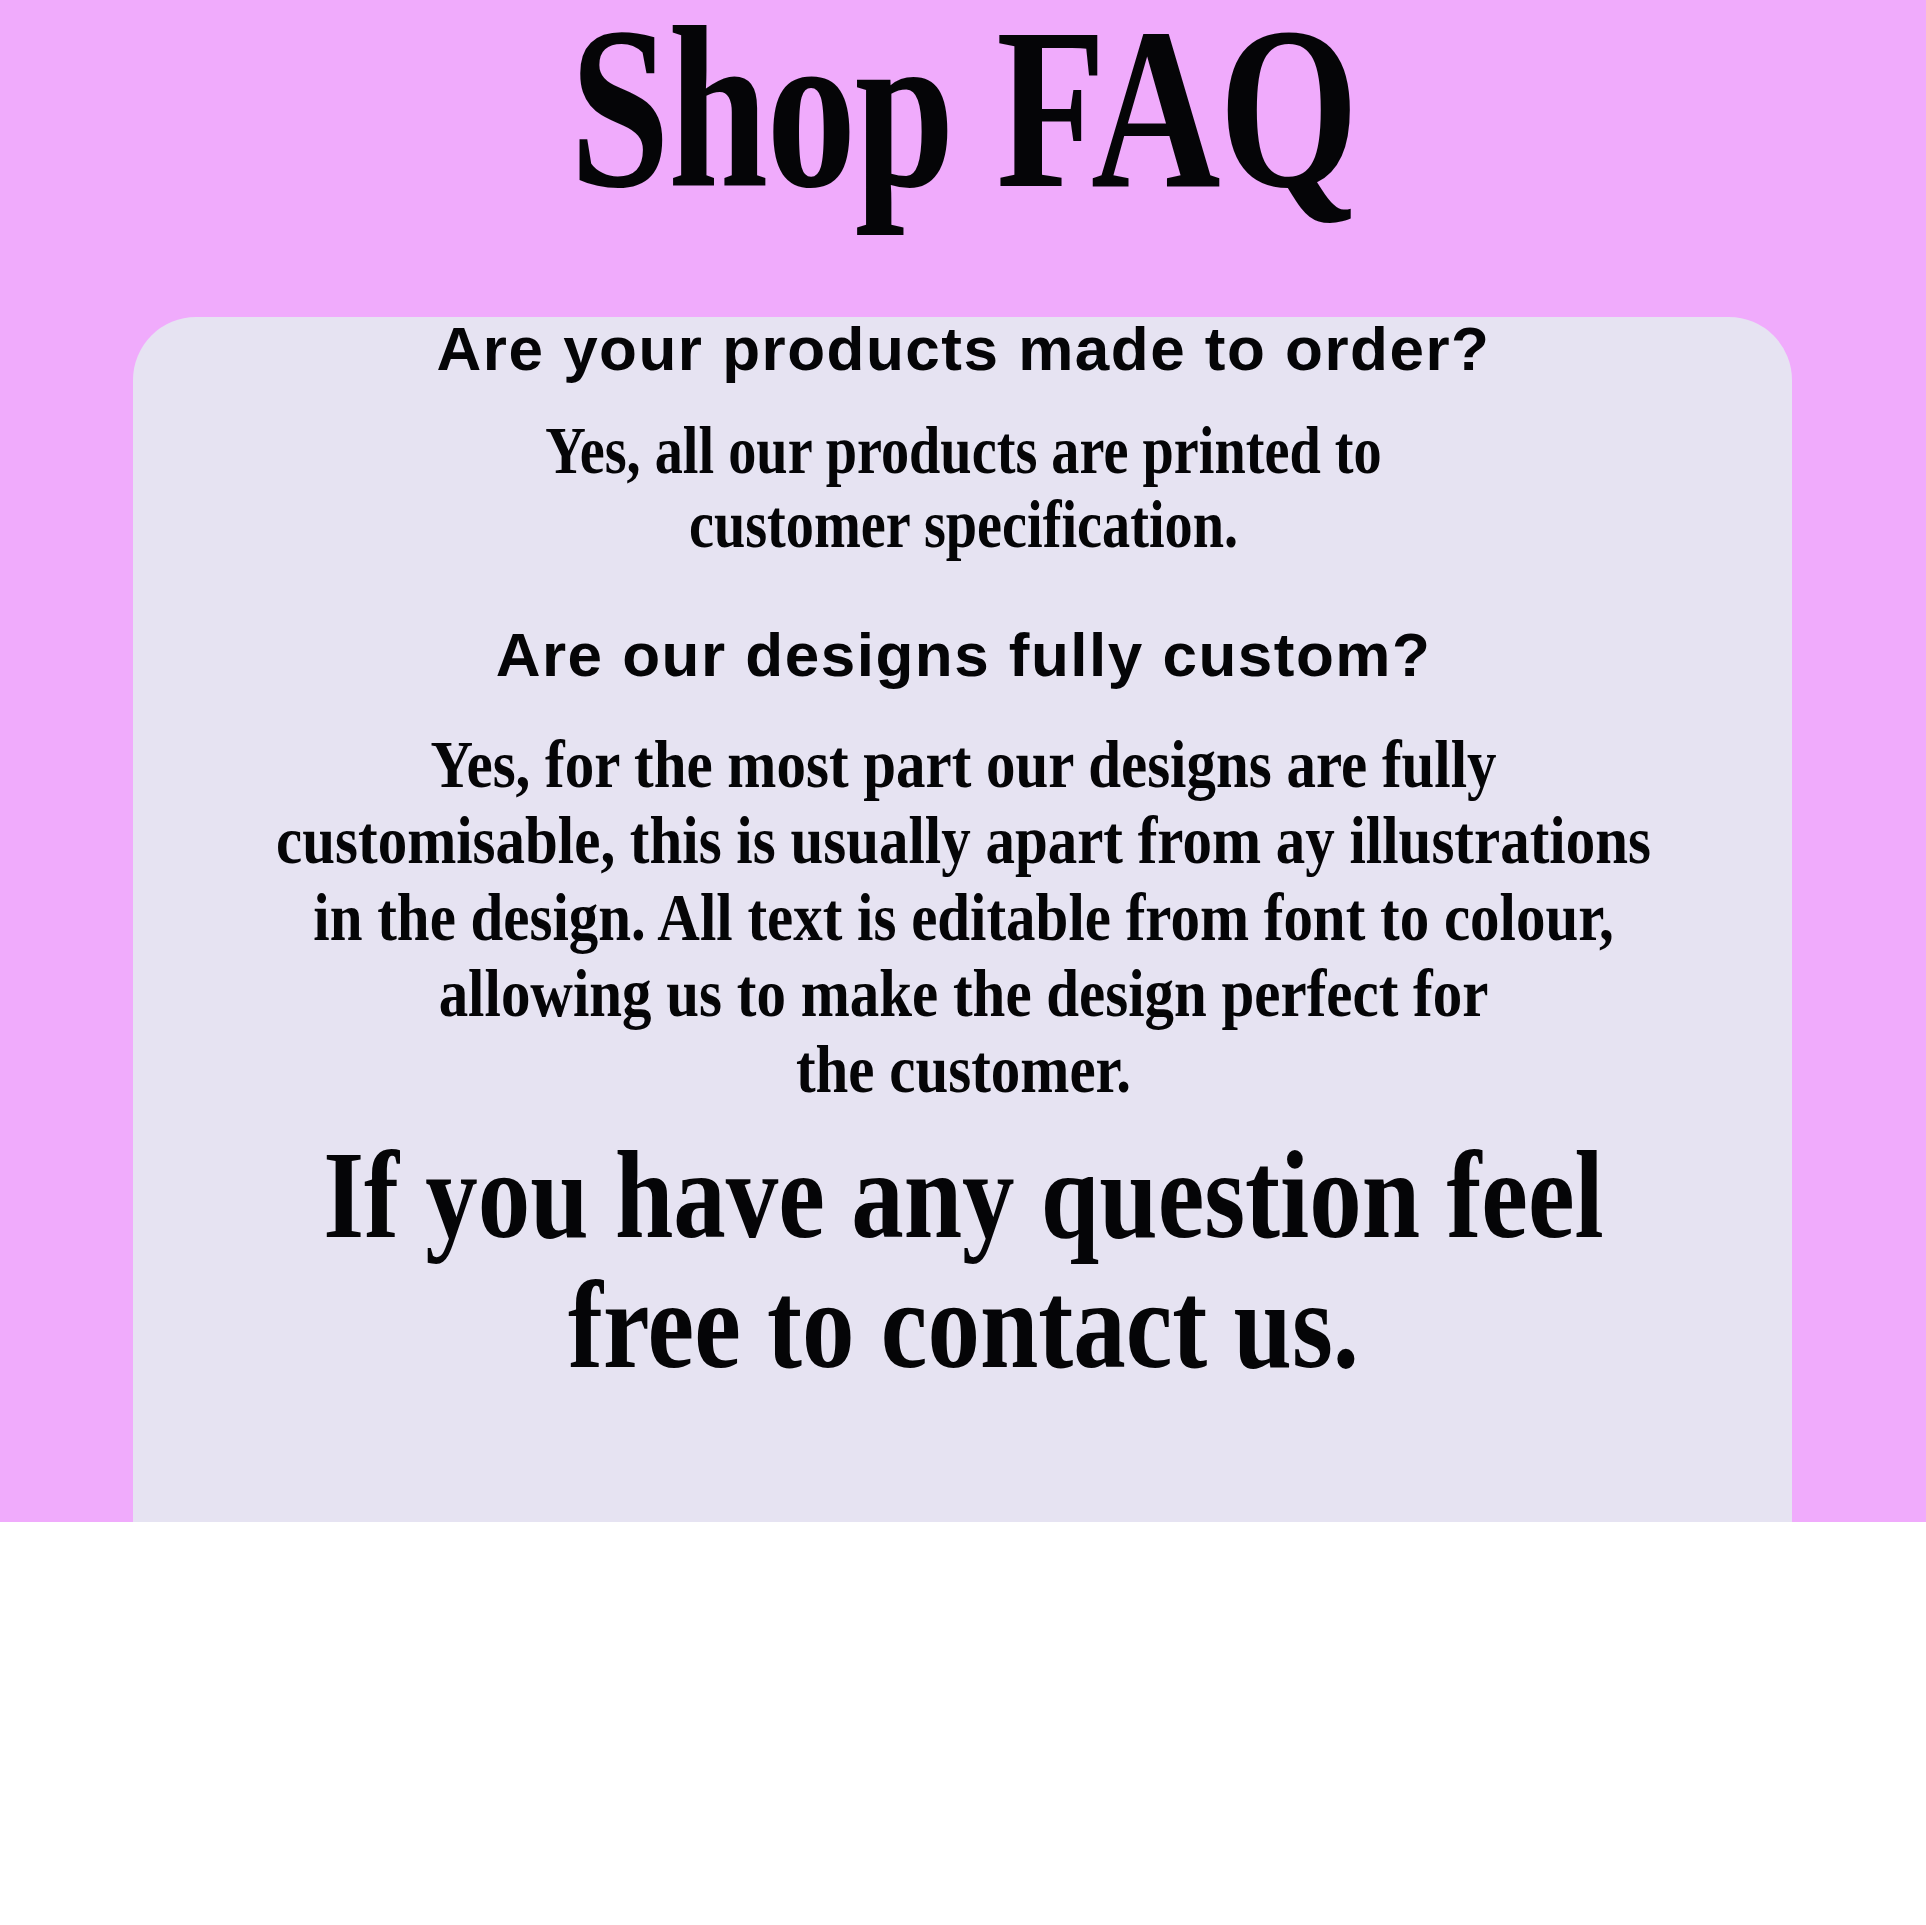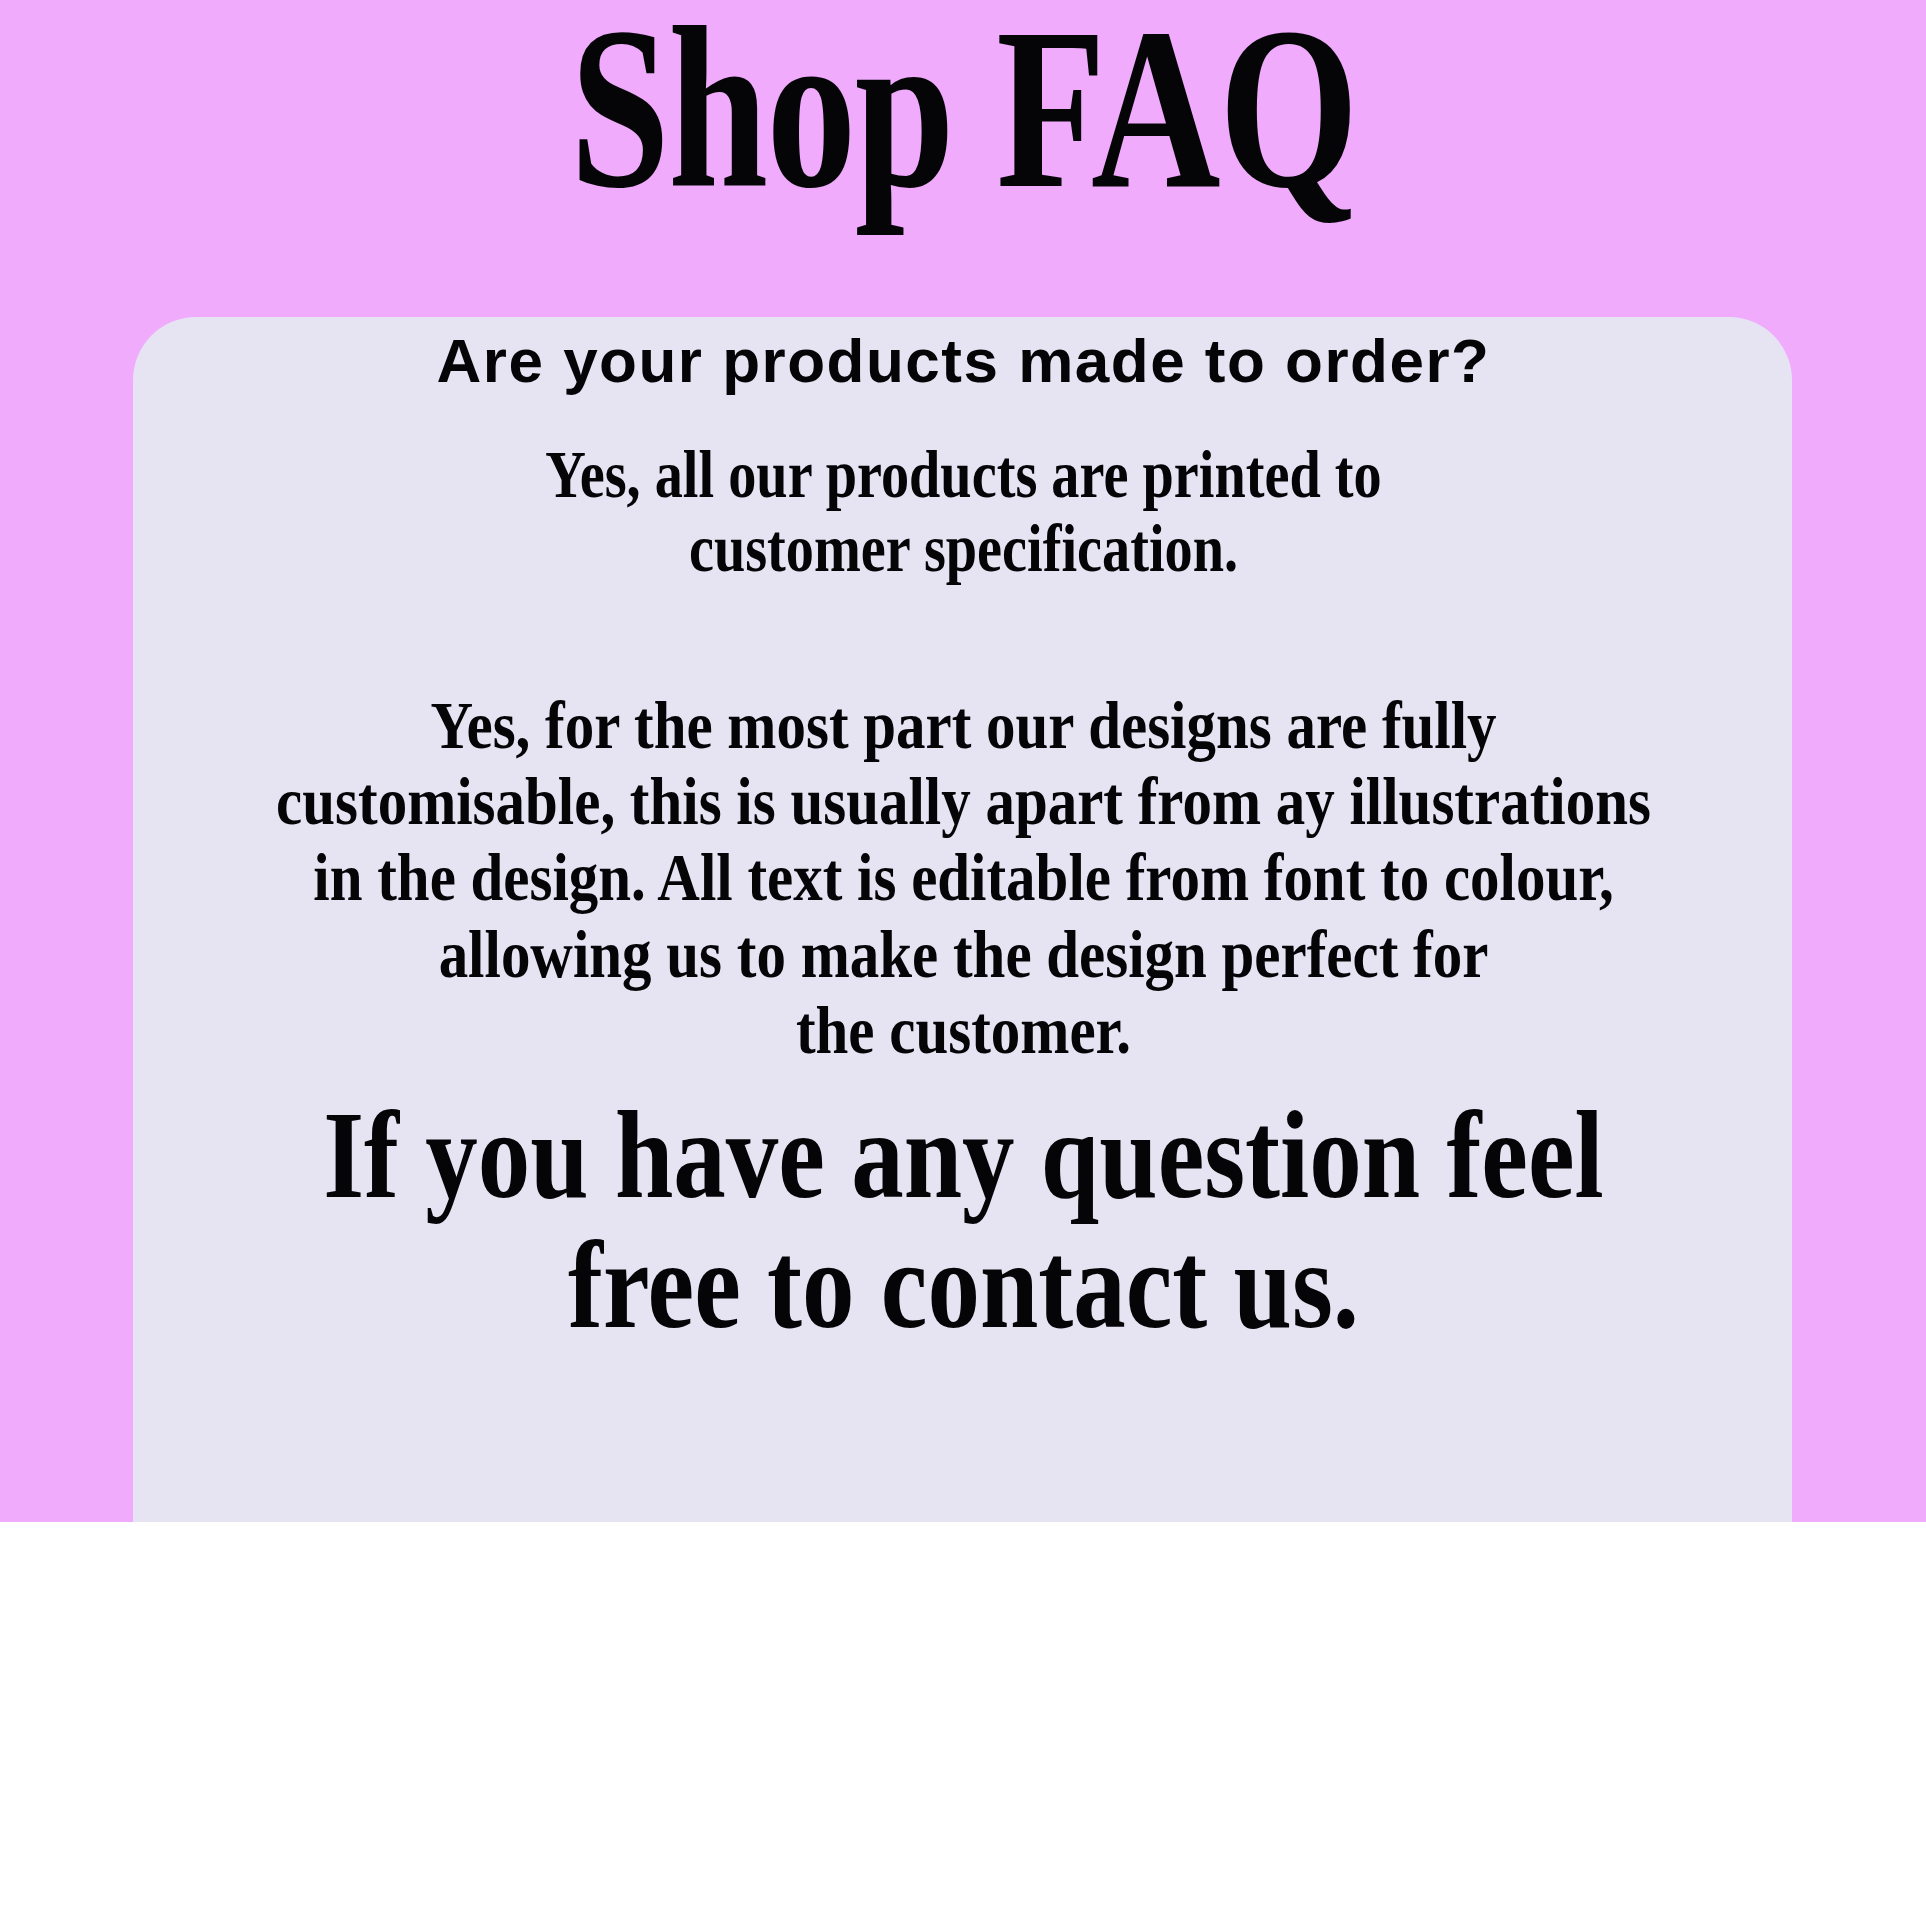--- a/index.html
+++ b/index.html
@@ -63,21 +63,21 @@
     width: 100%;
   }
 
   .question {
     font-family: "Liberation Sans", "DejaVu Sans", sans-serif;
     font-weight: bold;
     font-size: 61px;
     line-height: 1.02;
     letter-spacing: 1.5px;
     color: #050507;
-    margin: 12px;
+    margin: 0;
     padding: 0;
     text-align: center;
     white-space: nowrap;
   }
 
   .answer {
     font-family: "Liberation Serif", "DejaVu Serif", serif;
     font-weight: bold;
     font-size: 65px;
     line-height: 1.12;
@@ -127,20 +127,21 @@
 
   <div id="faq-content">
 
     <div class="qa-block" id="block-1">
       <p class="question">Are your products made to order?</p>
       <p class="answer">Yes, all our products are printed to
 customer specification.</p>
     </div>
 
     <div class="qa-block" id="block-2">
+      <p class="question">Are our designs fully custom?</p>
       <p class="answer">Yes, for the most part our designs are fully
 customisable, this is usually apart from ay illustrations
 in the design. All text is editable from font to colour,
 allowing us to make the design perfect for
 the customer.</p>
     </div>
 
 
     <div id="closing">If you have any question feel
 free to contact us.</div>

